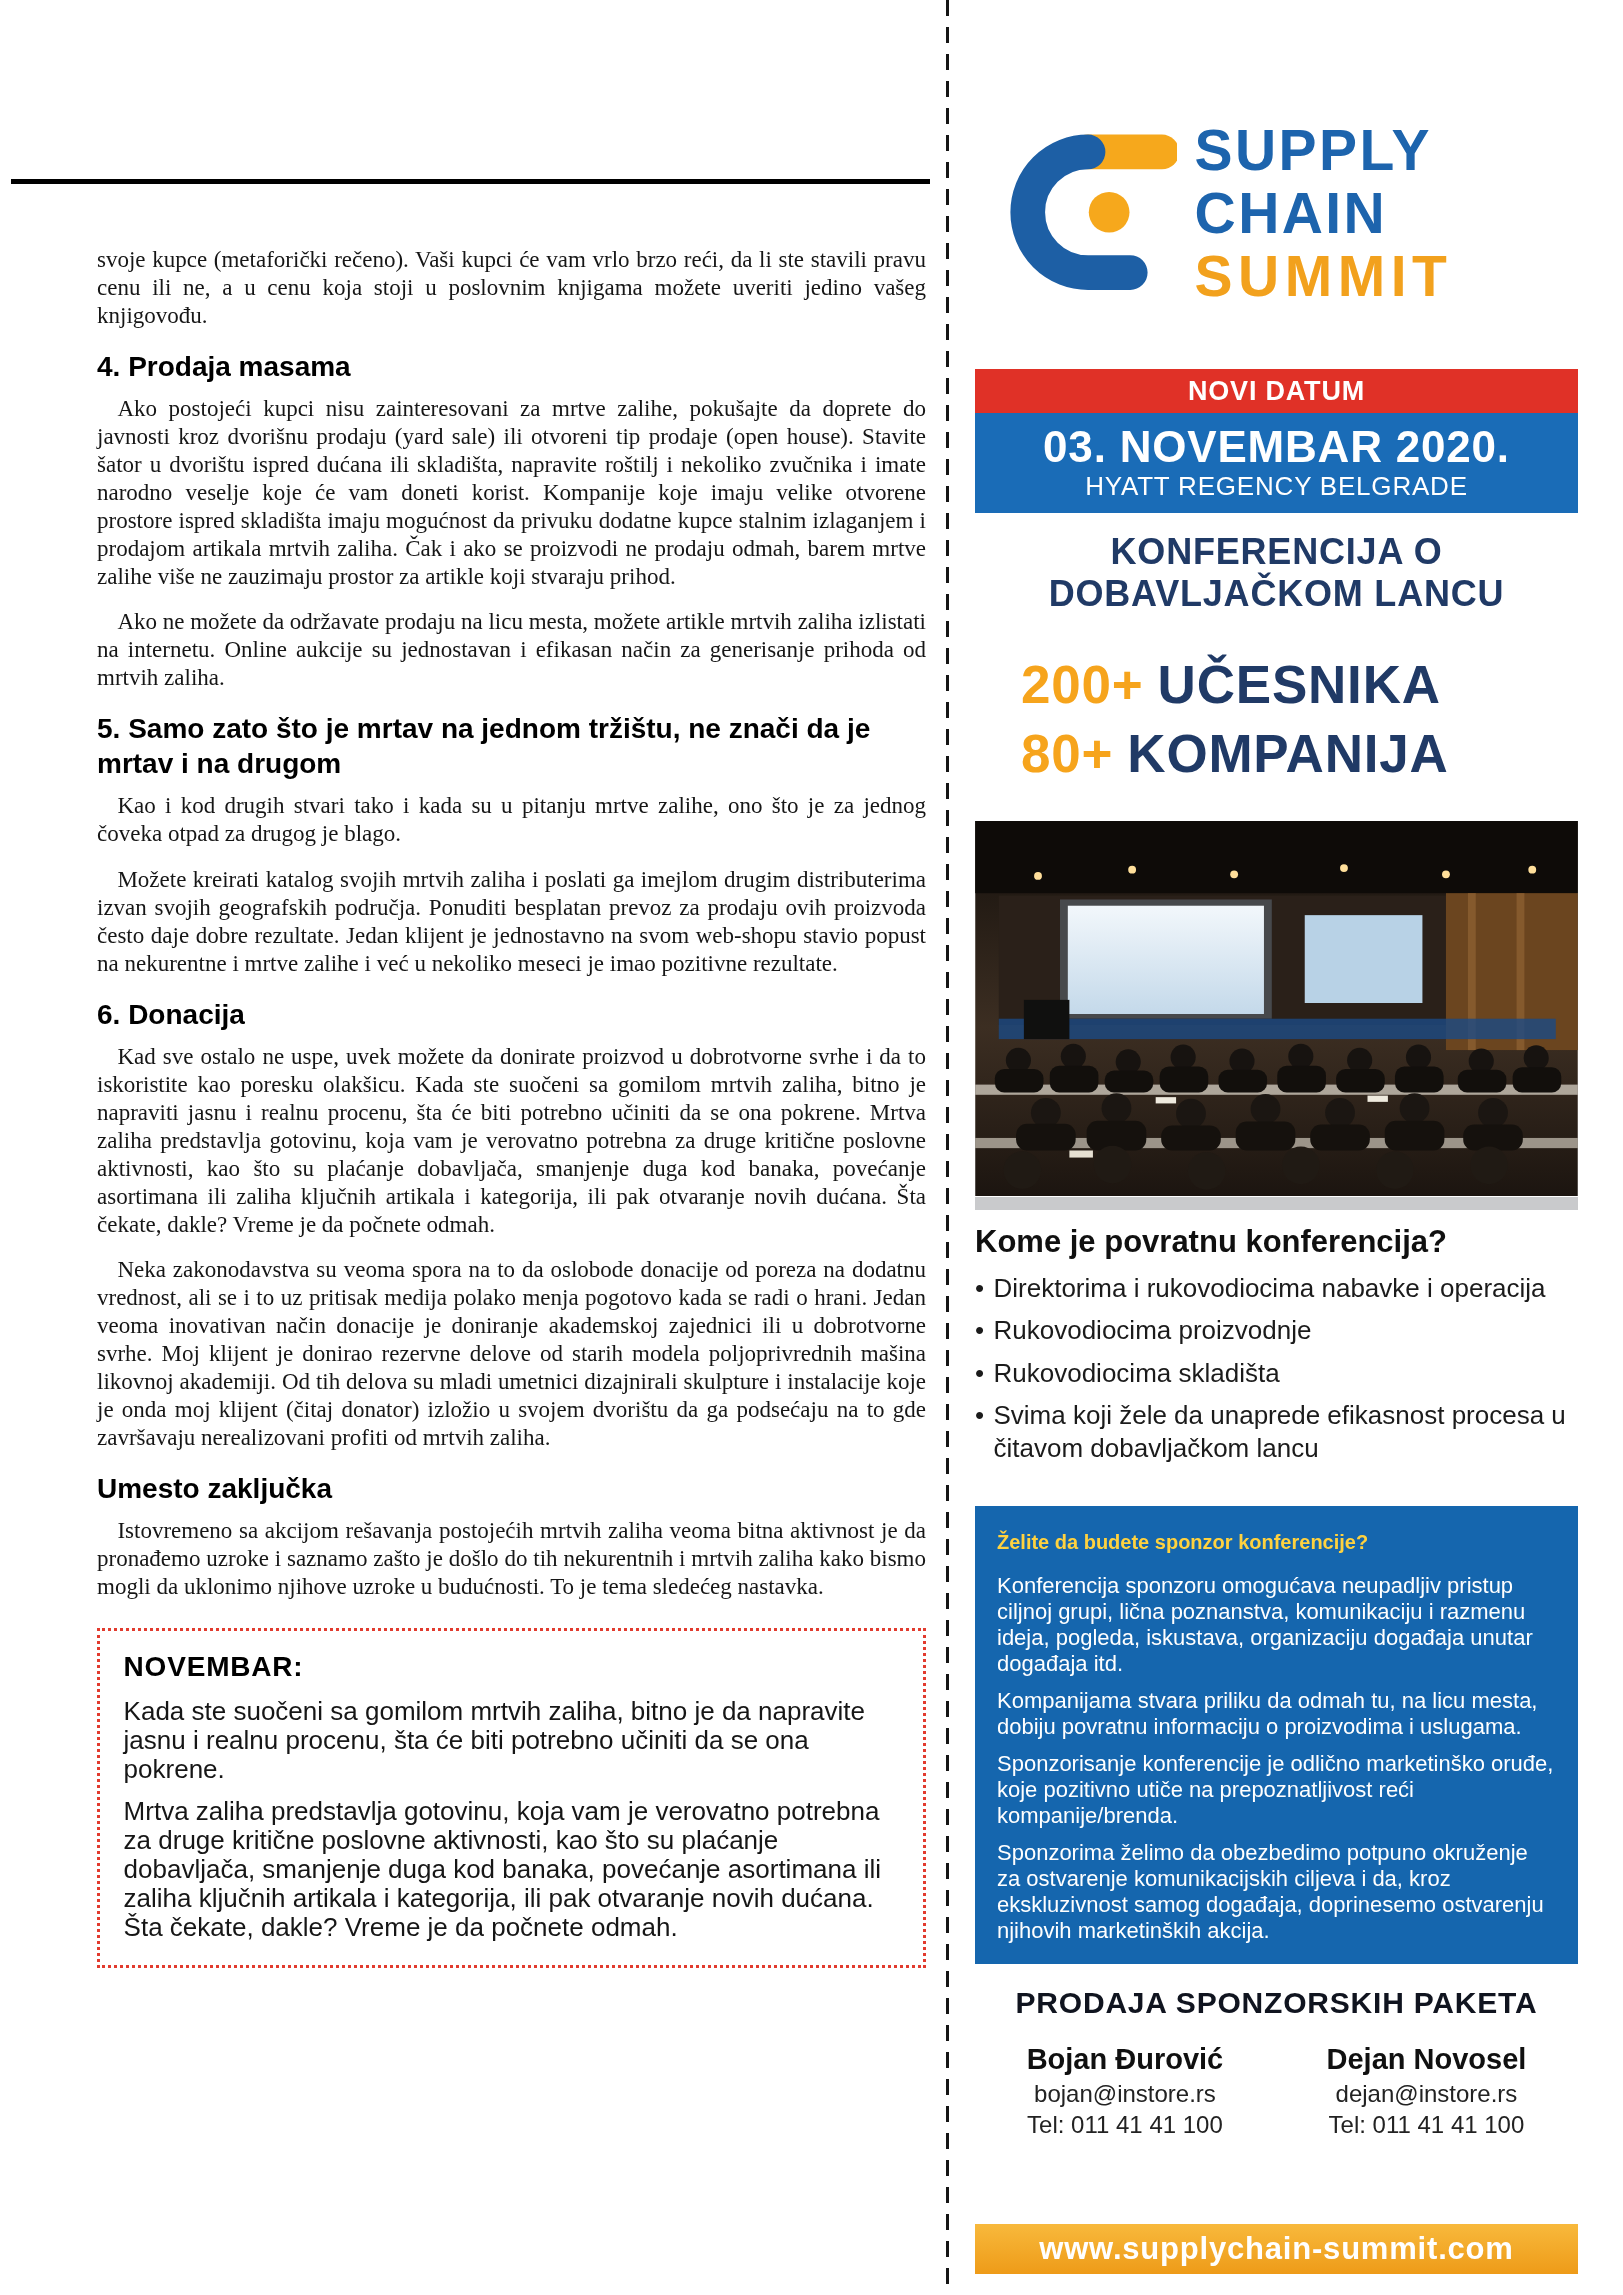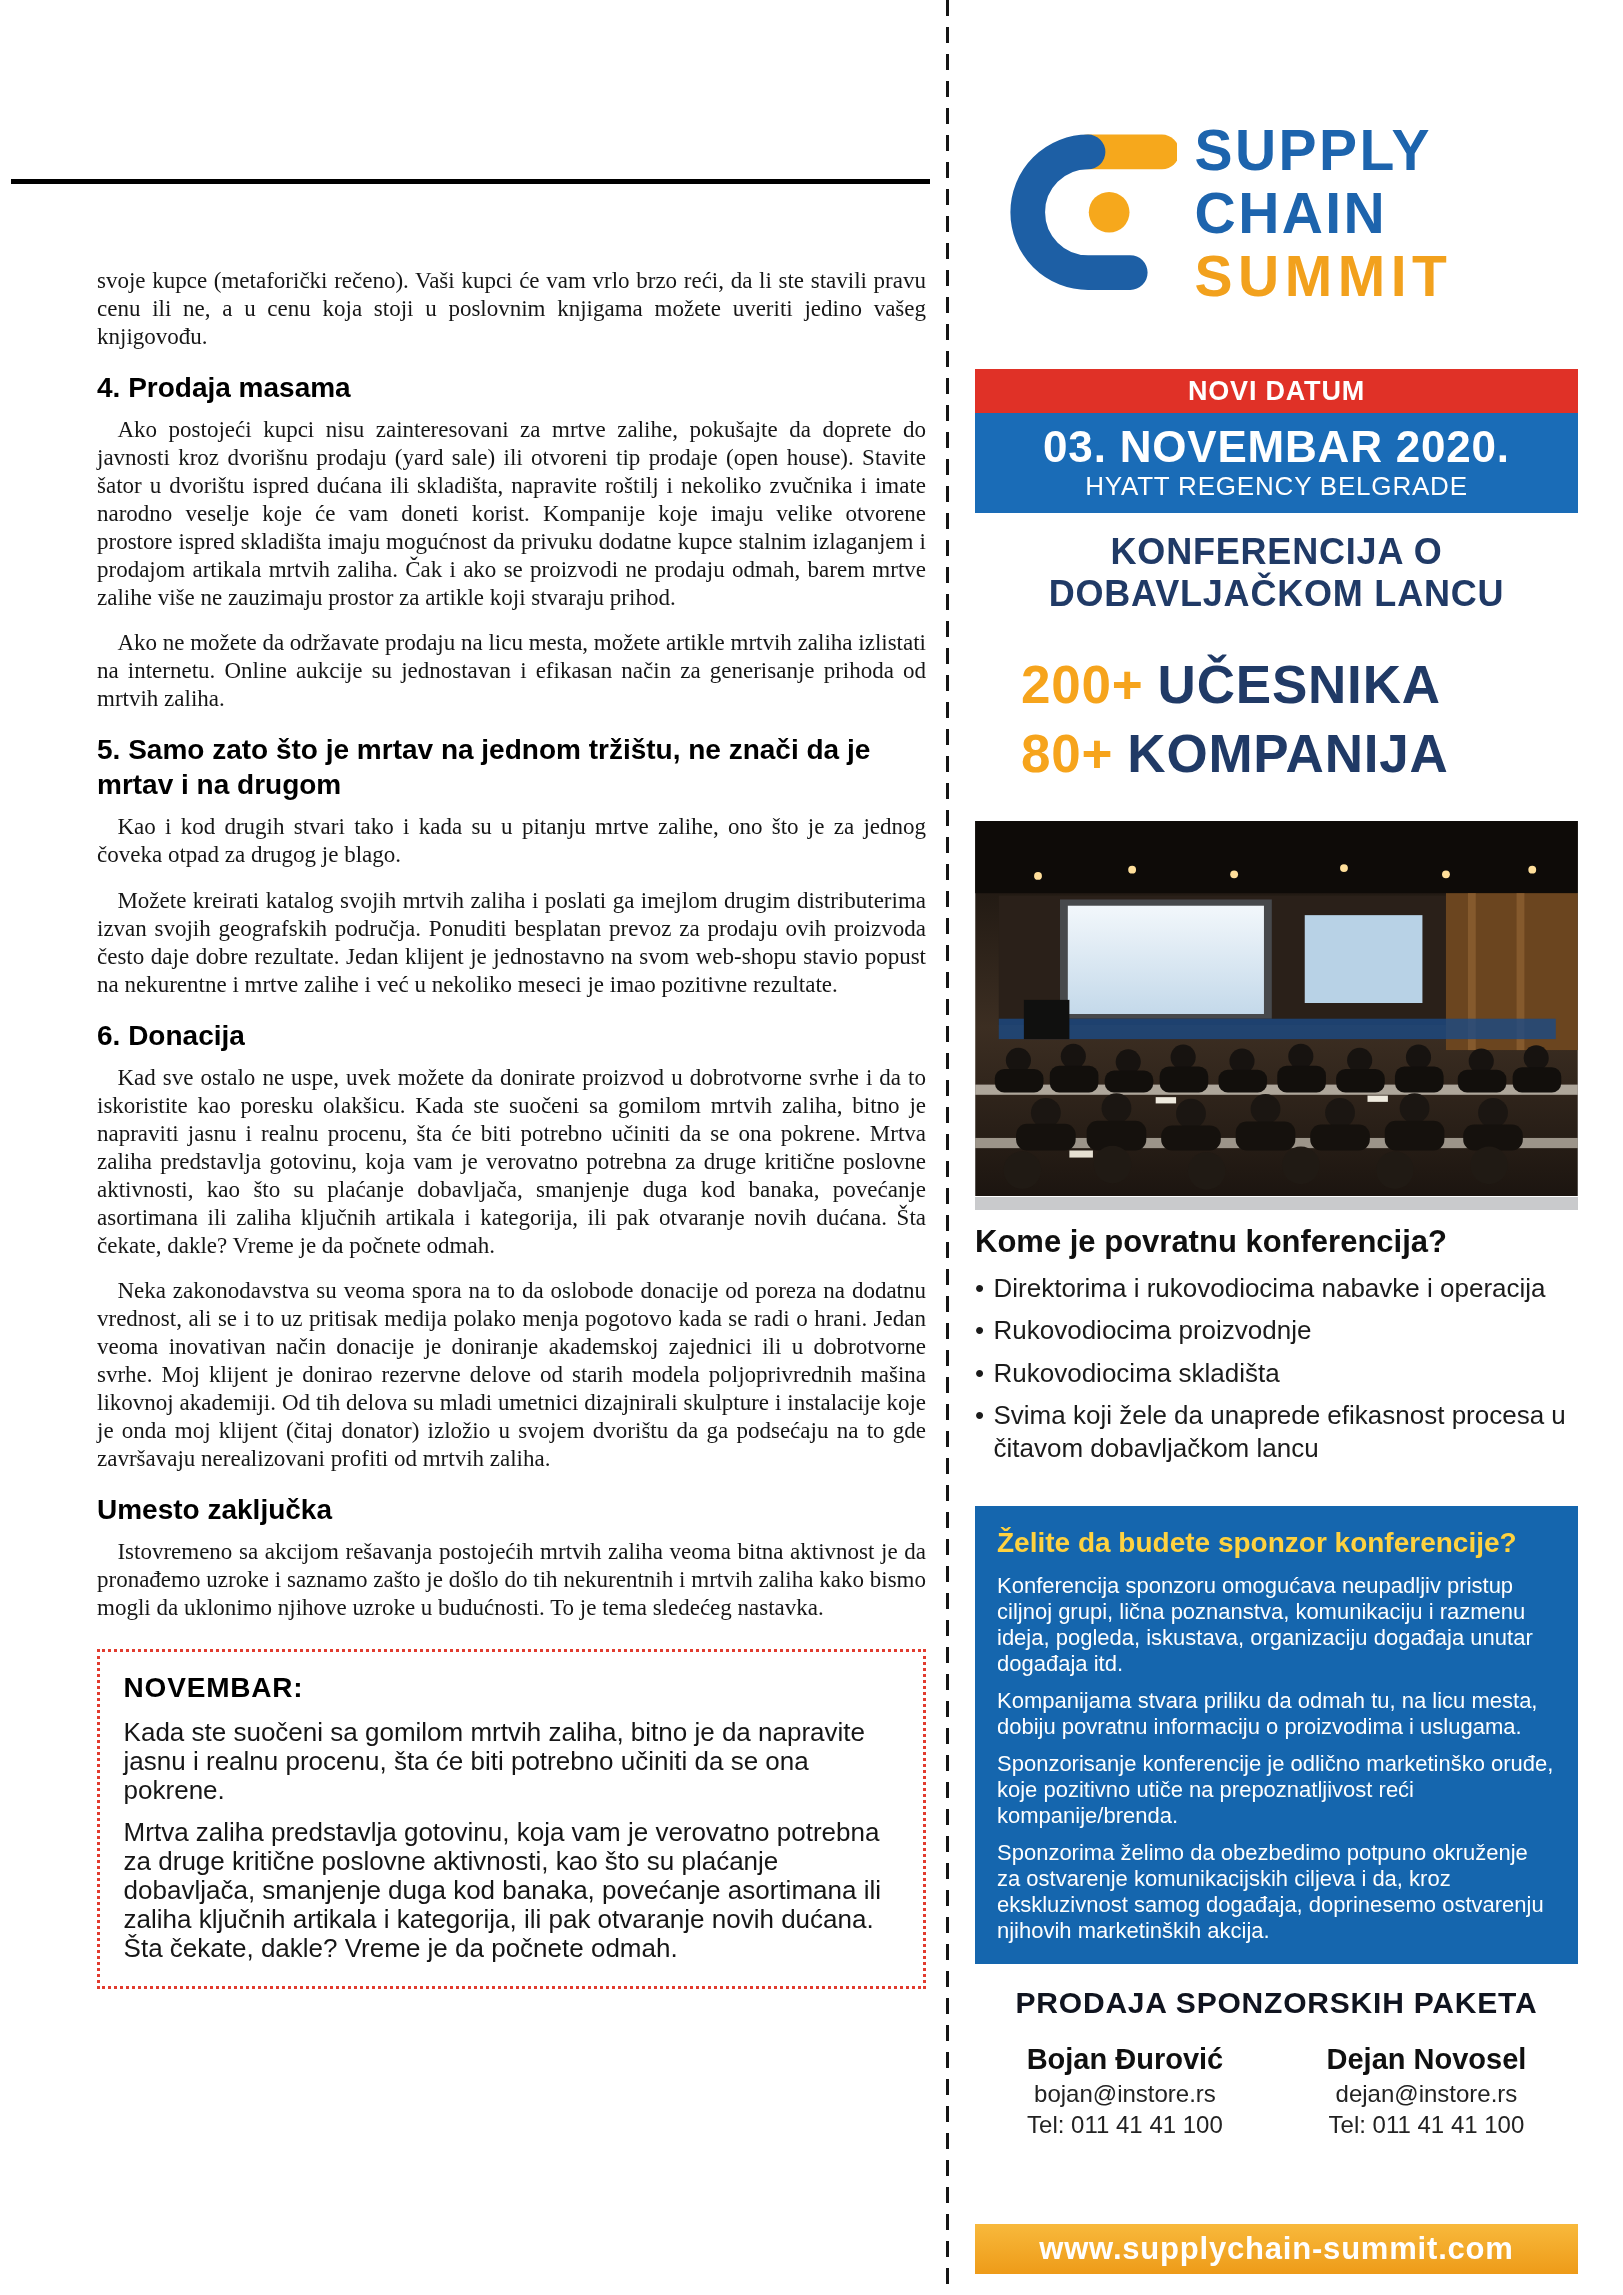--- a/index.html
+++ b/index.html
@@ -5,21 +5,21 @@
   html,body{margin:0;padding:0;background:#ffffff;}
   .page{position:relative;width:1623px;height:2295px;background:#ffffff;overflow:hidden;
         font-family:"Liberation Serif",serif;color:#141414;}
 
   
   .top-rule{position:absolute;left:11px;top:179px;width:919px;height:4.7px;background:#000;}
   .cut-line{position:absolute;left:946px;top:0;width:3.1px;height:2295px;
             background:repeating-linear-gradient(to bottom,#151515 0 15.7px,transparent 15.7px 27px);}
 
   
-  .article{position:absolute;left:97px;top:267px;width:829px;}
+  .article{position:absolute;left:97px;top:246px;width:829px;}
   .article p{font-size:23px;line-height:28px;margin:0 0 17.3px;text-align:justify;color:#161616;}
   .article p.ind{text-indent:20.4px;}
   .article h2{font-family:"Liberation Sans",sans-serif;font-weight:bold;font-size:28px;
               line-height:35px;margin:19px 0 11px;color:#000;}
 
   .reminder{margin-top:27px;border:3.1px dotted #e23b2e;padding:20.4px 23.6px 11px;
             font-family:"Liberation Sans",sans-serif;}
   .reminder h3{font-size:28px;font-weight:bold;margin:0 0 14px;color:#000;letter-spacing:0.8px;}
   .reminder p{font-family:"Liberation Sans",sans-serif;font-size:26px;line-height:29px;
               margin:0 0 12.6px;text-align:left;text-indent:0;}
@@ -53,21 +53,21 @@
   .divider{position:absolute;top:1197px;left:0;width:100%;height:12.6px;background:#c9cacc;}
 
   .aud-heading{position:absolute;top:1222px;left:0;width:100%;font-weight:bold;font-size:31px;
                line-height:39px;color:#101010;}
   .aud-list{position:absolute;top:1272px;left:0;width:100%;}
   .aud-item{display:flex;font-size:26px;line-height:33px;color:#1b1b1b;margin-bottom:9.4px;}
   .aud-item .blt{margin-right:9.4px;flex:0 0 auto;}
 
   .sponsor{position:absolute;top:1506px;left:0;width:100%;box-sizing:border-box;
            background:#1566ae;color:#fff;padding:19px 22px 9.4px;}
-  .sponsor h3{color:#ffd23f;font-size:28px;font-weight:bold;margin:0 0 12.6px;line-height:35px;}
+  .sponsor h3{color:#ffd23f;font-size:20px;font-weight:bold;margin:0 0 12.6px;line-height:35px;}
   .sponsor p{font-size:22px;line-height:26px;margin:0 0 11px;}
 
   .sales-heading{position:absolute;top:1985px;left:0;width:100%;text-align:center;font-weight:bold;
                  font-size:30px;line-height:36px;color:#10141f;letter-spacing:0.8px;}
   .contacts{position:absolute;top:2040px;left:0;width:100%;display:flex;justify-content:space-around;
             text-align:center;}
   .contact .name{font-size:29px;font-weight:bold;color:#101010;line-height:38px;}
   .contact .email{font-size:24px;color:#222;line-height:31px;}
   .contact .phone{font-size:24px;color:#222;line-height:31px;}
 

